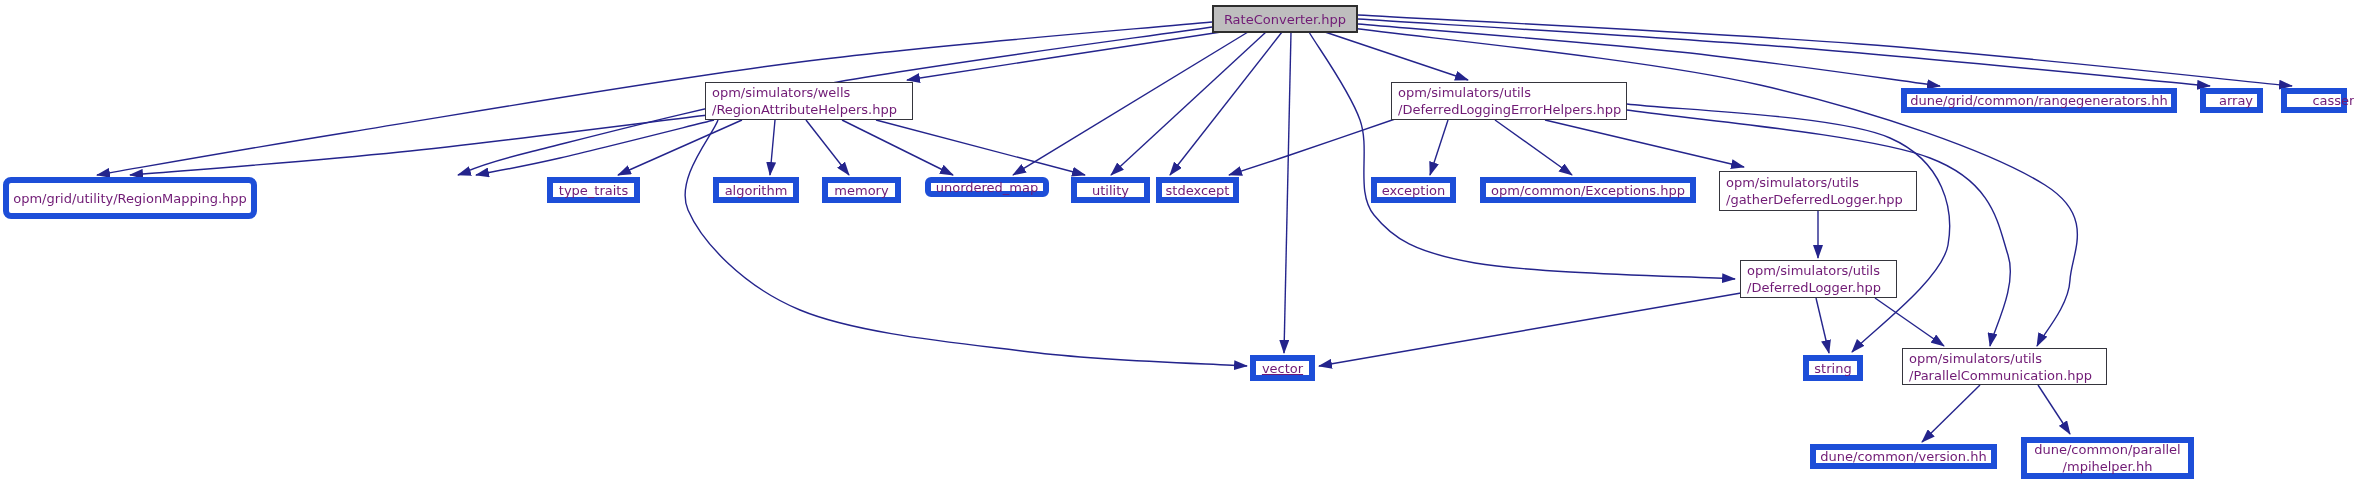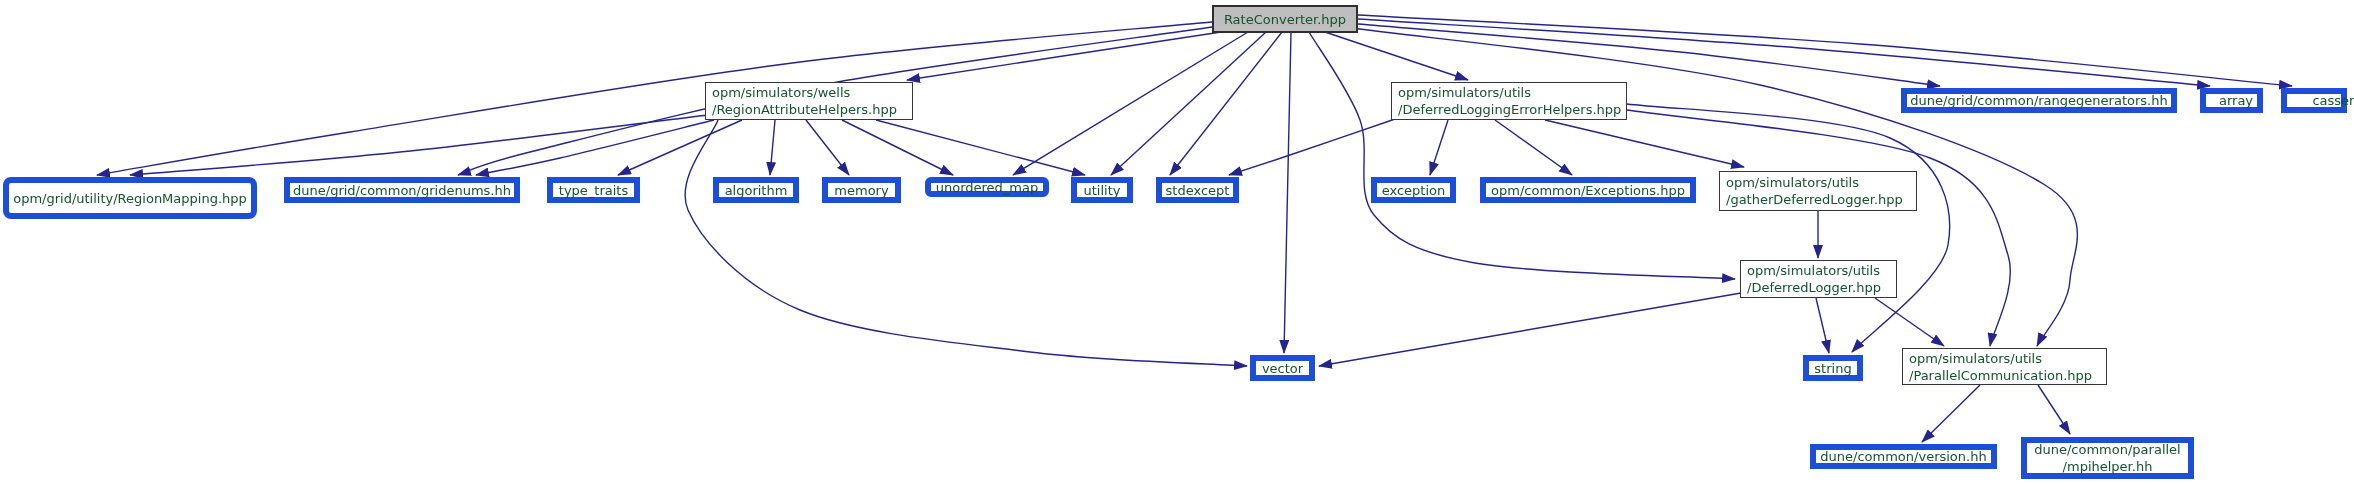--- a/index.html
+++ b/index.html
@@ -10,21 +10,21 @@
     font-family:"DejaVu Sans","Liberation Sans",sans-serif;
     overflow:hidden;
   }
   #edges { position:absolute; left:0; top:0; }
   .edge { fill:none; stroke-width:1.4px; }
   .node {
     position:absolute;
     box-sizing:border-box;
     background:#ffffff;
     display:flex; flex-direction:column; justify-content:center;
-    font-size:13px; line-height:17px; color:#14532d;
+    font-size:13px; line-height:17px; color:#701a75;
     white-space:nowrap;
   }
   .node.leaf { border:6px solid #1d4ed8; align-items:center; }
   .node.doc  { border:1.5px solid #35353d; align-items:flex-start; padding-left:6px; }
   .node.root { border:2px solid #2e2e2e; align-items:center; }
   .node span { display:block; }
 </style>
 </head>
 <body>
 
@@ -85,56 +85,53 @@
     </div>
     <div class="node leaf" style="left: 2200px; top: 88px; width: 63px; height: 25px; padding-left: 9px;">
       <span>array</span>
     </div>
     <div class="node leaf" style="left: 2281px; top: 88px; width: 66px; height: 25px; padding-left: 44px;">
       <span>cassert</span>
     </div>
     <div class="node leaf" style="left: 3px; top: 177px; width: 254px; height: 42px; border-radius: 8px;">
       <span>opm/grid/utility/RegionMapping.hpp</span>
     </div>
-    <div class="node leaf" style="left: 284px; top: 177px; width: 236px; height: 26px;">
-      <span>dune/grid/common/gridenums.hh</span>
-    </div>
     <div class="node leaf" style="left: 547px; top: 177px; width: 93px; height: 26px;">
       <span>type_traits</span>
     </div>
     <div class="node leaf" style="left: 713px; top: 177px; width: 86px; height: 26px;">
       <span>algorithm</span>
     </div>
     <div class="node leaf" style="left: 822px; top: 177px; width: 79px; height: 26px;">
       <span>memory</span>
     </div>
     <div class="node leaf" style="left: 925px; top: 177px; width: 124px; height: 20px; border-radius: 6px;">
       <span>unordered_map</span>
     </div>
-    <div class="node leaf" style="left: 1071px; top: 177px; width: 62px; height: 26px;">
+    <div class="node leaf" style="left: 1071px; top: 177px; width: 79px; height: 26px;">
       <span>utility</span>
     </div>
     <div class="node leaf" style="left: 1156px; top: 177px; width: 83px; height: 26px;">
       <span>stdexcept</span>
     </div>
     <div class="node leaf" style="left: 1371px; top: 177px; width: 85px; height: 26px;">
       <span>exception</span>
     </div>
     <div class="node leaf" style="left: 1480px; top: 177px; width: 216px; height: 26px;">
       <span>opm/common/Exceptions.hpp</span>
     </div>
     <div class="node doc" style="left: 1719px; top: 171px; width: 198px; height: 40px;">
       <span>opm/simulators/utils</span>
       <span>/gatherDeferredLogger.hpp</span>
     </div>
     <div class="node doc" style="left: 1740px; top: 260px; width: 157px; height: 38px;">
       <span>opm/simulators/utils</span>
       <span>/DeferredLogger.hpp</span>
     </div>
-    <div class="node leaf" style="left: 1250px; top: 355px; width: 65px; height: 26px;">
+    <div class="node leaf" style="left: 1250px; top: 355px; width: 65px; height: 26px; text-decoration: underline;">
       <span>vector</span>
     </div>
     <div class="node leaf" style="left: 1803px; top: 355px; width: 60px; height: 26px;">
       <span>string</span>
     </div>
     <div class="node doc" style="left: 1902px; top: 348px; width: 205px; height: 37px;">
       <span>opm/simulators/utils</span>
       <span>/ParallelCommunication.hpp</span>
     </div>
     <div class="node leaf" style="left: 1810px; top: 444px; width: 187px; height: 25px;">

